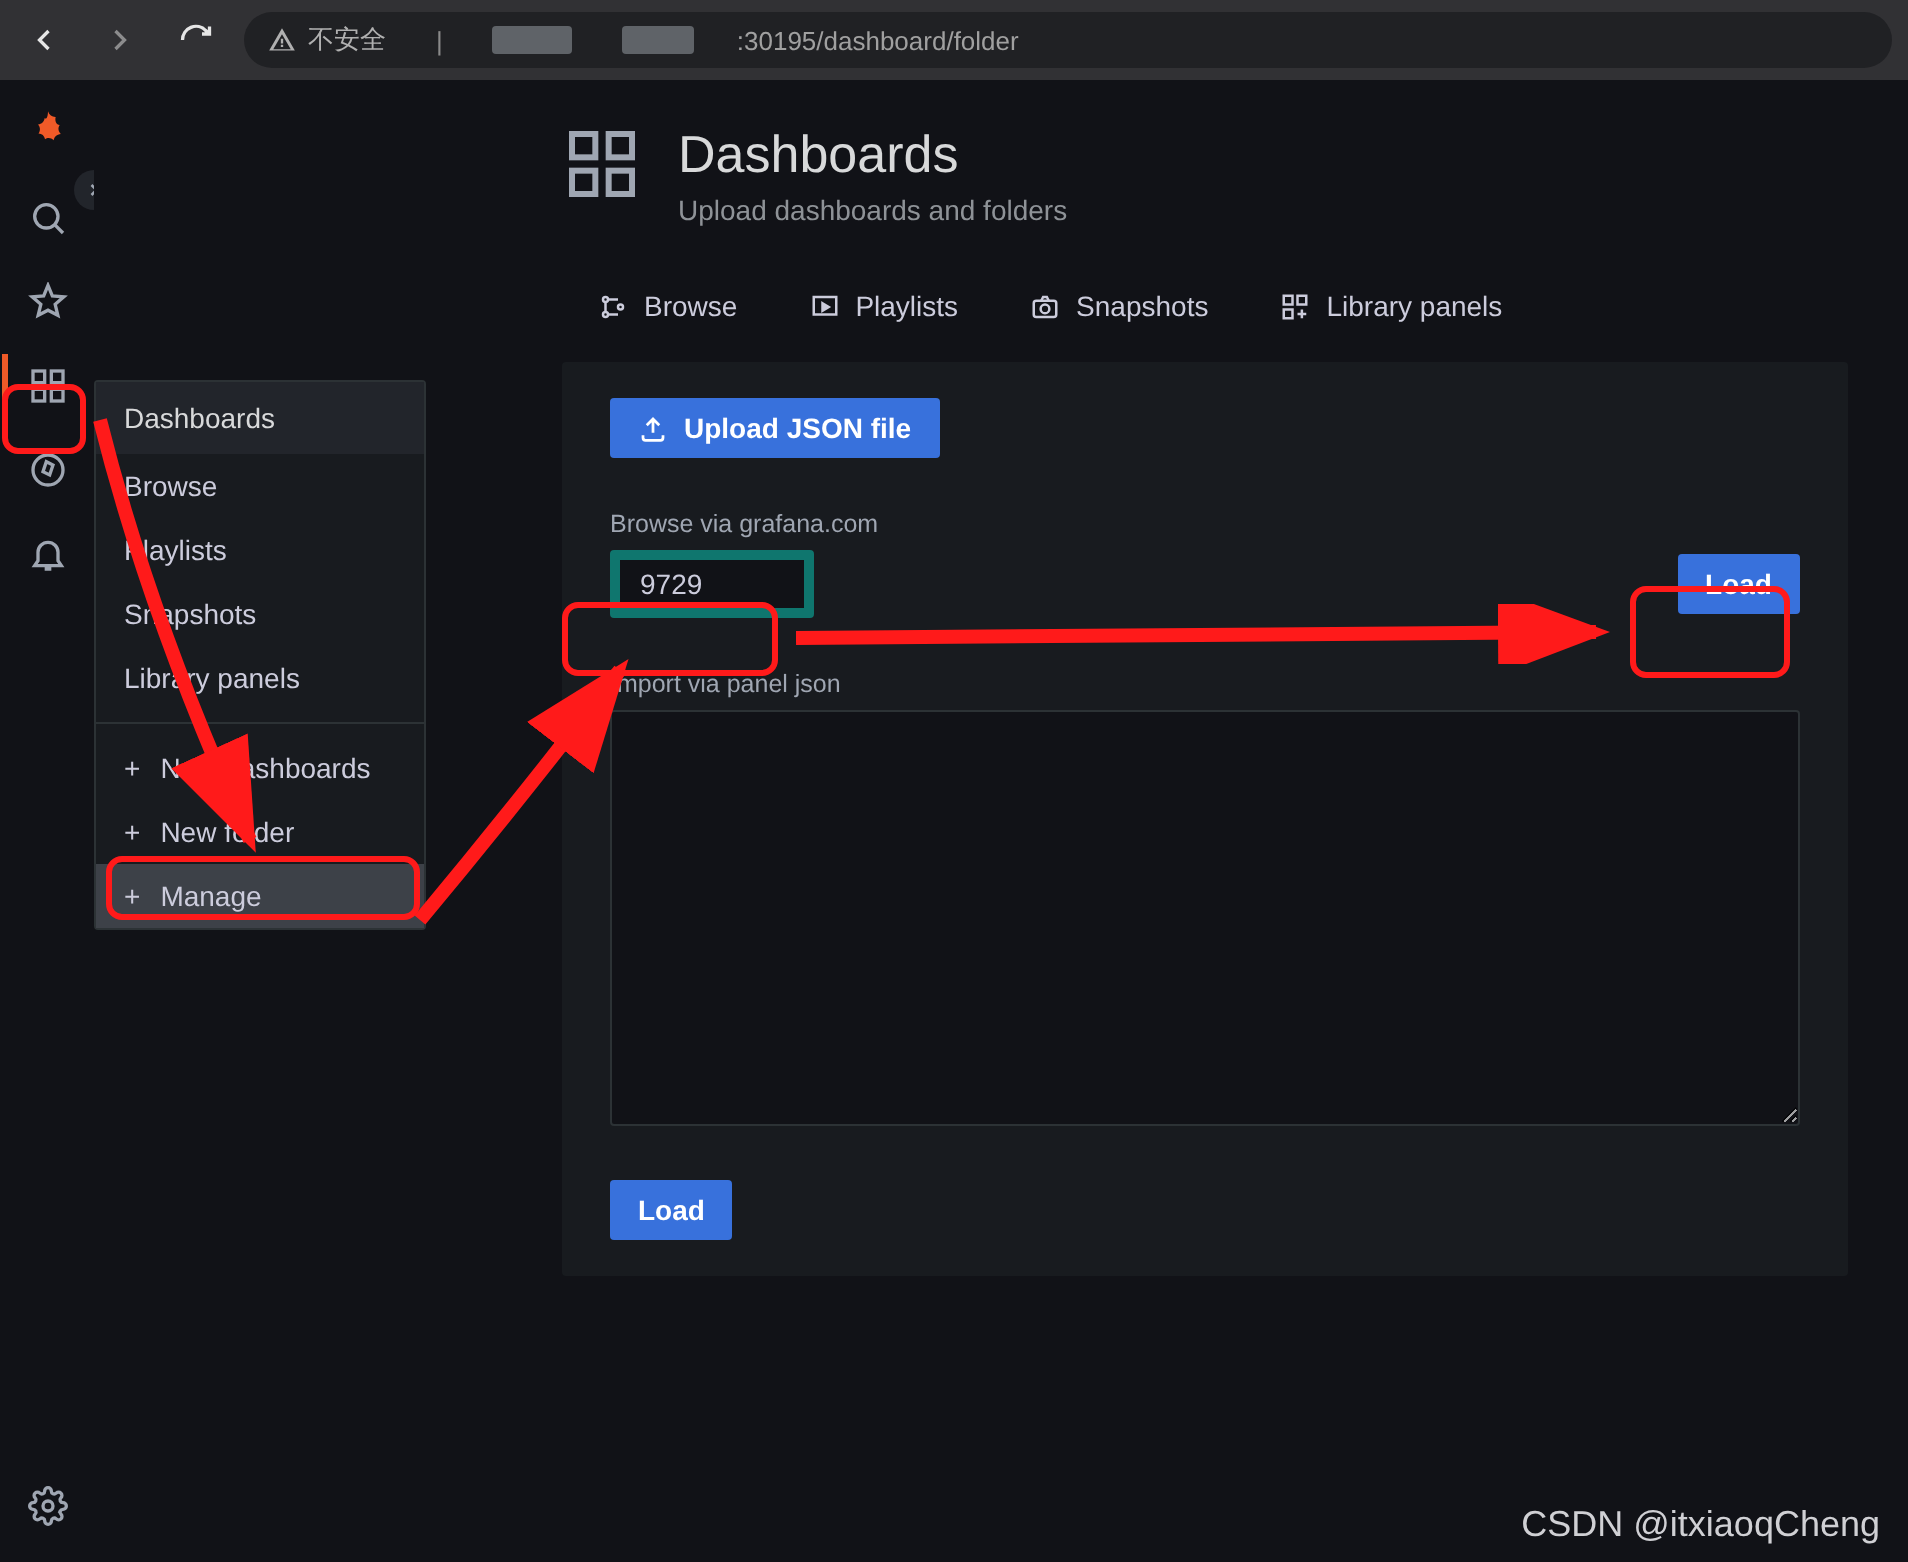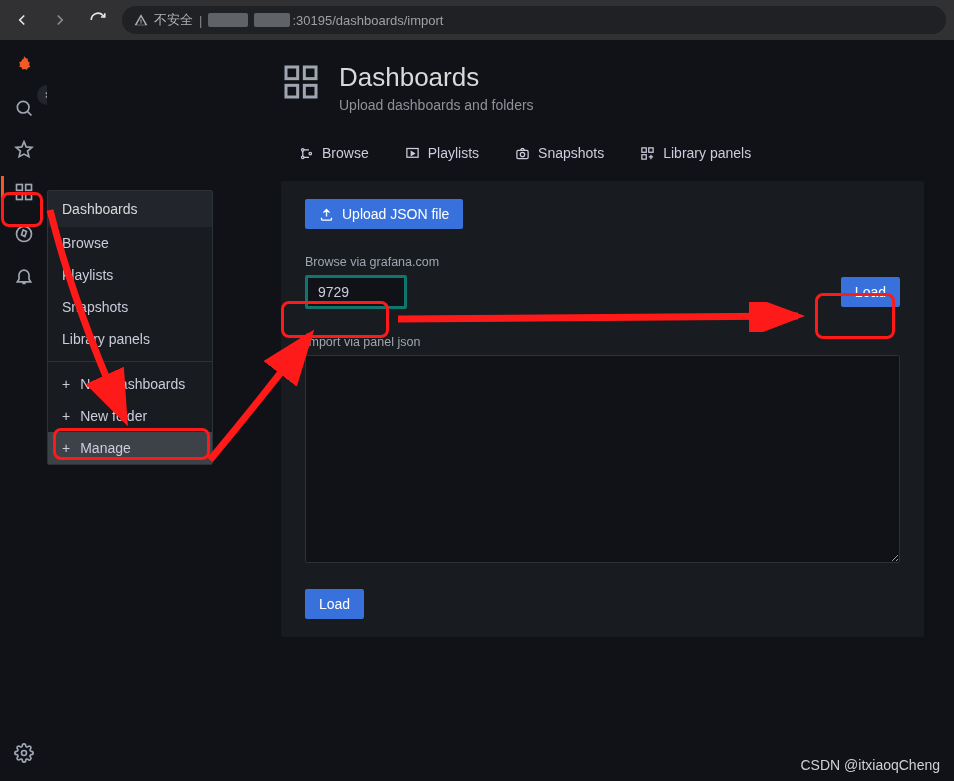--- a/index.html
+++ b/index.html
@@ -1,21 +1,21 @@
 <!DOCTYPE html>
 <html><head>
 <meta charset="utf-8">
 <style>
   * { box-sizing: border-box; margin: 0; padding: 0; }
   html, body { width: 954px; height: 781px; font-family: -apple-system, "Helvetica Neue", Arial, sans-serif; background:#111217; color:#ccccdc; overflow:hidden; }
   
   .browser-bar { height:40px; background:#313134; display:flex; align-items:center; gap:10px; padding:0 8px; }
   .nav-btn { width:28px; height:28px; display:flex; align-items:center; justify-content:center; border-radius:50%; color:#e6e6e6; cursor:pointer; }
   .nav-btn svg { width:18px; height:18px; }
-  .addr { flex:1; height:28px; background:#202124; border-radius:14px; display:flex; align-items:center; padding:0 12px; color:#cfcfcf; font-size:13px; gap:6px; }
+  .addr { flex:1; height:28px; background:#202124; border-radius:14px; display:flex; align-items:center; padding:0 12px; color:#cfcfcf; font-size:13px; gap:25px; }
   .addr .warn { display:flex; align-items:center; gap:6px; color:#b0b0b0; }
   .addr .obscure { background:#5f6368; border-radius:2px; height:14px; display:inline-block; }
   .addr .ob1 { width:40px; }
   .addr .ob2 { width:36px; }
   
   .app { display:flex; height:calc(781px - 40px); position:relative; }
   .sidebar { width:47px; background:#111217; display:flex; flex-direction:column; align-items:center; padding-top:14px; gap:18px; position:relative; }
   .sidebar .logo { color:#f05a28; }
   .sidebar-icon { width:24px; height:24px; color:#9fa6b2; display:flex; align-items:center; justify-content:center; cursor:pointer; }
   .sidebar-icon svg, .logo svg { width:20px; height:20px; }
@@ -33,33 +33,33 @@
   .main { flex:1; background:#111217; overflow:auto; position:relative; }
   .page-pad { padding:22px 30px 40px 234px; }
   .page-head { display:flex; align-items:flex-start; gap:18px; }
   .page-icon { color:#9fa6b2; }
   .page-title { font-size:26px; font-weight:500; color:#d8d9da; }
   .page-sub { font-size:14px; color:#8e9297; margin-top:4px; }
   .tabs { display:flex; gap:28px; margin:26px 0 0 14px; }
   .tab { display:flex; align-items:center; gap:8px; color:#ccccdc; font-size:14px; padding:6px 4px; cursor:pointer; }
   .tab svg { width:15px; height:15px; }
   .panel { background:#181b1f; margin-top:14px; padding:18px 24px; border-radius:2px; }
-  .btn { background:#3871dc; color:#fff; border:none; padding:7px 14px; border-radius:2px; font-size:14px; cursor:pointer; display:inline-flex; align-items:center; gap:8px; font-weight:400; }
+  .btn { background:#3871dc; color:#fff; border:none; padding:7px 14px; border-radius:2px; font-size:14px; cursor:pointer; display:inline-flex; align-items:center; gap:8px; font-weight:700; }
   .btn svg { width:15px; height:15px; }
   .field-label { font-size:12.5px; color:#9fa6b2; margin-top:26px; margin-bottom:6px; }
   .input-row { display:flex; align-items:center; gap:12px; }
-  .text-input { flex:1; height:34px; background:#111217; border:3px solid #0f766e; color:#ccccdc; font-size:14px; padding:0 10px; border-radius:2px; }
+  .text-input { flex:1; height:34px; background:#111217; border:5px solid #0f766e; color:#ccccdc; font-size:14px; padding:0 10px; border-radius:2px; }
   .text-input.small { max-width:102px; }
   .load-btn-right { margin-left:auto; }
   .json-area { width:100%; height:208px; background:#111217; border:1px solid #2c3235; color:#ccccdc; font-size:13px; padding:8px; border-radius:2px; resize:both; }
   .bottom-load { margin-top:22px; }
   
   .annot { position:absolute; border:3px solid #ff1a1a; border-radius:8px; pointer-events:none; z-index:50; }
   .annot-arrow { position:absolute; pointer-events:none; z-index:40; }
-  .watermark { position:absolute; right:14px; bottom:8px; color:#d0d0d4; font-size:14px; z-index:60;margin-left:21px; }
+  .watermark { position:absolute; right:14px; bottom:8px; color:#d0d0d4; font-size:18px; z-index:60;margin-left:21px; }
 </style>
 </head>
 <body>
 
 <div class="browser-bar">
   <div class="nav-btn">
       <svg viewBox="0 0 24 24" fill="none" stroke="currentColor" stroke-width="2.2">
         <path d="M15 18l-6-6 6-6"></path>
       </svg>
     </div>
@@ -76,21 +76,21 @@
   <div class="addr">
     <span class="warn">
       <svg width="14" height="14" viewBox="0 0 24 24" fill="currentColor">
           <path d="M12 2L1 21h22L12 2zm0 5l7.5 13h-15L12 7zm-1 4v4h2v-4h-2zm0 5v2h2v-2h-2z"></path>
         </svg>
       <span>不安全</span>
     </span>
     <span style="color:#8a8a8a">|</span>
     <span class="obscure ob1"></span>
     <span class="obscure ob2"></span>
-      <span style="margin-left:-4px;color:#a0a0a0">:30195/dashboards/import</span>
+      <span style="margin-left:-4px;color:#a0a0a0">:30195/dashboard/folder</span>
   </div>
 </div>
 
 <div class="app">
 
   <div class="sidebar">
     <div class="logo"><svg viewBox="0 0 24 24" fill="currentColor">
           <path d="M12 2c.7 2.3 2.6 3.5 4.6 3.4C16 8 17 9.9 19 10.2c-1.3 1.9-.7 4 .7 5.4-2.5.2-3.8 1.7-4.3 3.7-1.6-1.6-3.8-1.6-5.2-.5-.3-2.2-1.9-3.4-3.9-3.5 1.3-1.7 1.1-3.9-.3-5.4 2.3-.2 3.7-1.8 4-3.9C11 7.2 12 5.4 12 2z"></path>
         </svg></div>
     <div class="expand-chevron">

